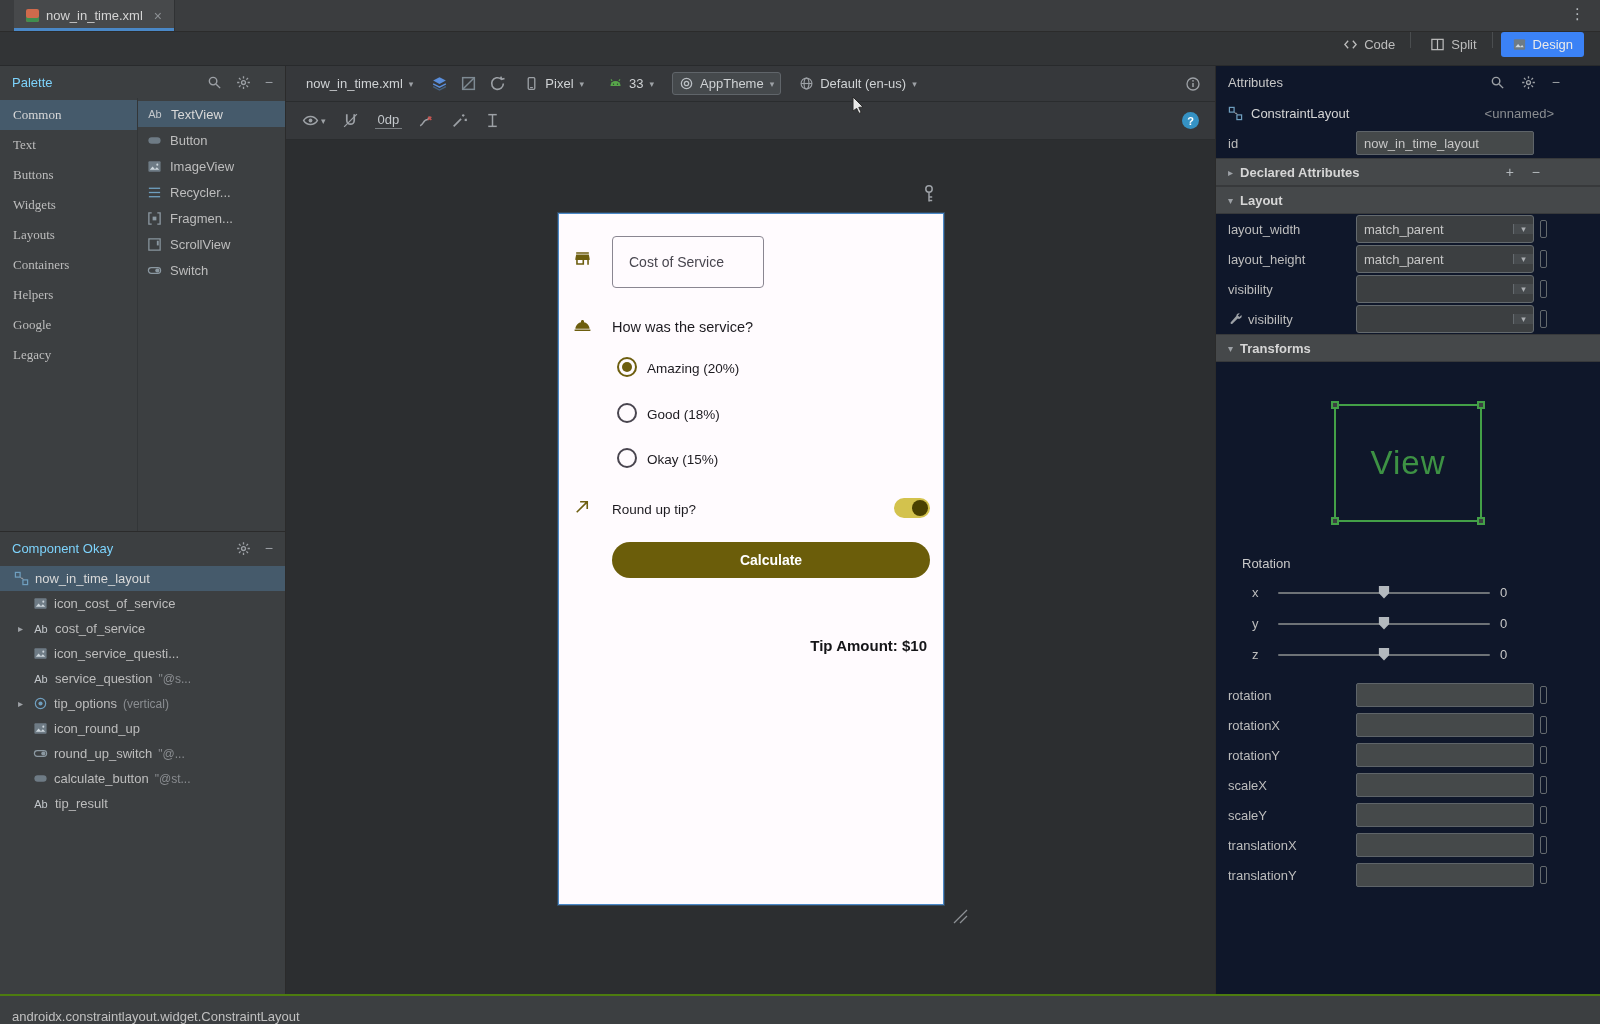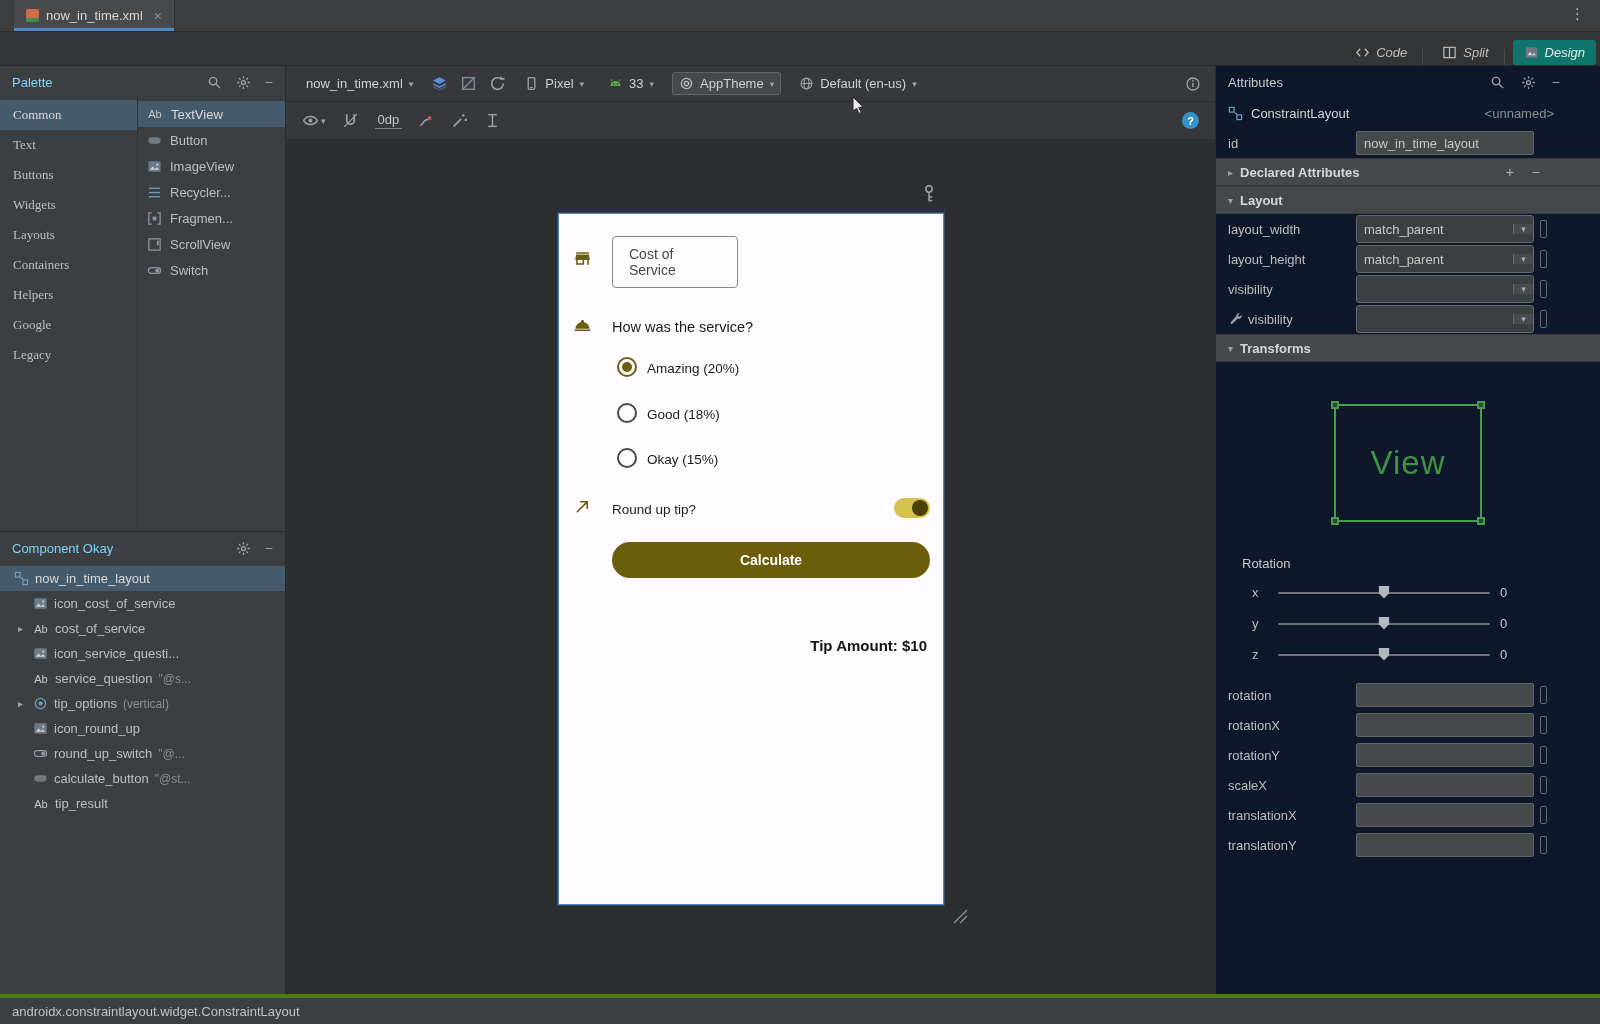--- a/index.html
+++ b/index.html
@@ -12,23 +12,23 @@
   
   .tabbar{height:32px;background:#3b3d3f;border-bottom:1px solid #2b2b2b;display:flex;align-items:stretch;position:relative;}
   .tab{display:flex;align-items:center;gap:7px;padding:0 12px;background:#47494b;margin-left:14px;position:relative;border-right:1px solid #303234;}
   .tab::after{content:"";position:absolute;left:0;right:0;bottom:0;height:3px;background:#4a88c7;}
   .file-icon{width:13px;height:13px;border-radius:2px;background:#cf6a4c;box-shadow:inset 0 -4px 0 #3f8e4f;}
   .tab-label{color:#d4d4d4;}
   .tab-close{color:#8d9195;font-size:14px;margin-left:4px;cursor:pointer;}
   .kebab{position:absolute;right:14px;top:5px;color:#b3b8bc;font-size:15px;letter-spacing:1px;}
 
   
-  .modebar{height:34px;background:#323436;border-bottom:1px solid #282a2c;display:flex;justify-content:flex-end;align-items:flex-end;padding-right:4px;font-style:italic;}
+  .modebar{height:34px;background:#323436;border-bottom:1px solid #282a2c;display:flex;justify-content:flex-end;align-items:flex-start;padding-right:16px;}
   .mode{display:flex;align-items:center;gap:6px;padding:5px 11px;border-radius:3px;color:#bdbdbd;margin-left:4px;}
-  .mode.active{background:#0f766e;color:#eaeaea;}
+  .mode.active{background:#3b82f6;color:#eaeaea;}
   .mode-sep{width:1px;height:16px;background:#4a4d4f;margin:0 4px;}
 
   
   .main{display:flex;height:928px;}
 
   
   .left-panel{width:286px;background:#3c3f41;border-right:1px solid #2b2b2b;display:flex;flex-direction:column;}
   .panel-header{height:32px;display:flex;align-items:center;gap:14px;padding:0 12px;flex-shrink:0;}
   .panel-header .ph-title{flex:1;color:#7dd3fc;}
   .ph-icon{color:#9da1a6;display:flex;align-items:center;cursor:pointer;}
@@ -64,21 +64,21 @@
   .dp-label{color:#c3c7cb;border-bottom:1px solid #7a7f83;padding:0 3px 1px;cursor:pointer;}
   .help-q{width:17px;height:17px;border-radius:50%;background:#3592c4;color:#fff;font-size:11px;font-weight:bold;display:flex;align-items:center;justify-content:center;cursor:pointer;}
   .canvas{flex:1;position:relative;}
 
   
   .key-abs{position:absolute;left:636px;top:44px;}
   .phone{position:absolute;left:272px;top:73px;width:386px;height:692px;background:#fffbfe;
          border:1px solid #4a88c7;box-shadow:0 0 0 1px rgba(74,136,199,.30);color:#1d1b20;}
   .ph-olive{color:#6d5e0f;}
   .p-store{position:absolute;left:14px;top:35px;}
-  .cost-field{position:absolute;left:53px;top:22px;width:126px;height:52px;border:1px solid #8a8691;border-radius:4px;
+  .cost-field{position:absolute;left:53px;top:22px;width:152px;height:52px;border:1px solid #8a8691;border-radius:4px;
               display:flex;align-items:center;padding:0 16px;color:#48464f;font-size:14px;background:#fffbfe;}
   .p-bell{position:absolute;left:14px;top:102px;}
   .q-text{position:absolute;left:53px;top:105px;font-size:14.5px;color:#1d1b20;}
   .radio{position:absolute;left:58px;width:20px;height:20px;border:2px solid #49454f;border-radius:50%;}
   .radio.sel{border-color:#6d5e0f;}
   .radio.sel::after{content:"";position:absolute;inset:3px;border-radius:50%;background:#6d5e0f;}
   .radio-label{position:absolute;left:88px;font-size:13.5px;color:#1d1b20;}
   .p-arrow{position:absolute;left:14px;top:283px;}
   .roundup-label{position:absolute;left:53px;top:288px;font-size:13.5px;}
   .switch{position:absolute;left:335px;top:284px;width:36px;height:20px;border-radius:10px;background:#d3c24d;cursor:pointer;}
@@ -118,21 +118,21 @@
   .rot-title{padding:4px 0 6px 26px;color:#c9c9c9;flex-shrink:0;}
   .slider-row{height:31px;display:flex;align-items:center;padding-left:36px;flex-shrink:0;}
   .axis{width:16px;color:#bdbdbd;}
   .track{position:relative;width:212px;height:2px;background:#6e7377;margin:0 10px;border-radius:1px;cursor:pointer;}
   .thumb{position:absolute;left:50%;top:-6px;transform:translateX(-50%);width:11px;height:13px;background:#b3b9be;
          clip-path:polygon(0 0,100% 0,100% 55%,50% 100%,0 55%);}
   .sval{color:#c7c7c7;}
   .fields{margin-top:10px;}
 
   
-  .statusbar{height:30px;background:#3c3f41;border-top:4px solid #4d7c0f;display:flex;align-items:center;padding:0 12px;color:#c0c0c0;}
+  .statusbar{height:30px;background:#3c3f41;border-top:2px solid #4d7c0f;display:flex;align-items:flex-end;padding:0 12px;color:#c0c0c0;}
 </style>
 </head>
 <body>
 
 <svg class="hiddendefs" aria-hidden="true">
   <defs>
     <symbol id="s-search" viewBox="0 0 16 16">
         <circle cx="6.5" cy="6.5" r="4" fill="none" stroke="currentColor" stroke-width="1.5"></circle>
         <line x1="9.8" y1="9.8" x2="14" y2="14" stroke="currentColor" stroke-width="1.5"></line>
       </symbol>
@@ -798,20 +798,25 @@
         <span class="alabel">rotationY</span>
         <input class="ainput" style="">
         <span class="flag"></span>
       </div>
       <div class="attr-row">
         <span class="alabel">scaleX</span>
         <input class="ainput" style="">
         <span class="flag"></span>
       </div>
       <div class="attr-row">
+        <span class="alabel">scaleY</span>
+        <input class="ainput" style="">
+        <span class="flag"></span>
+      </div>
+      <div class="attr-row">
         <span class="alabel">translationX</span>
         <input class="ainput" style="">
         <span class="flag"></span>
       </div>
       <div class="attr-row">
         <span class="alabel">translationY</span>
         <input class="ainput" style="">
         <span class="flag"></span>
       </div>
     </div>

